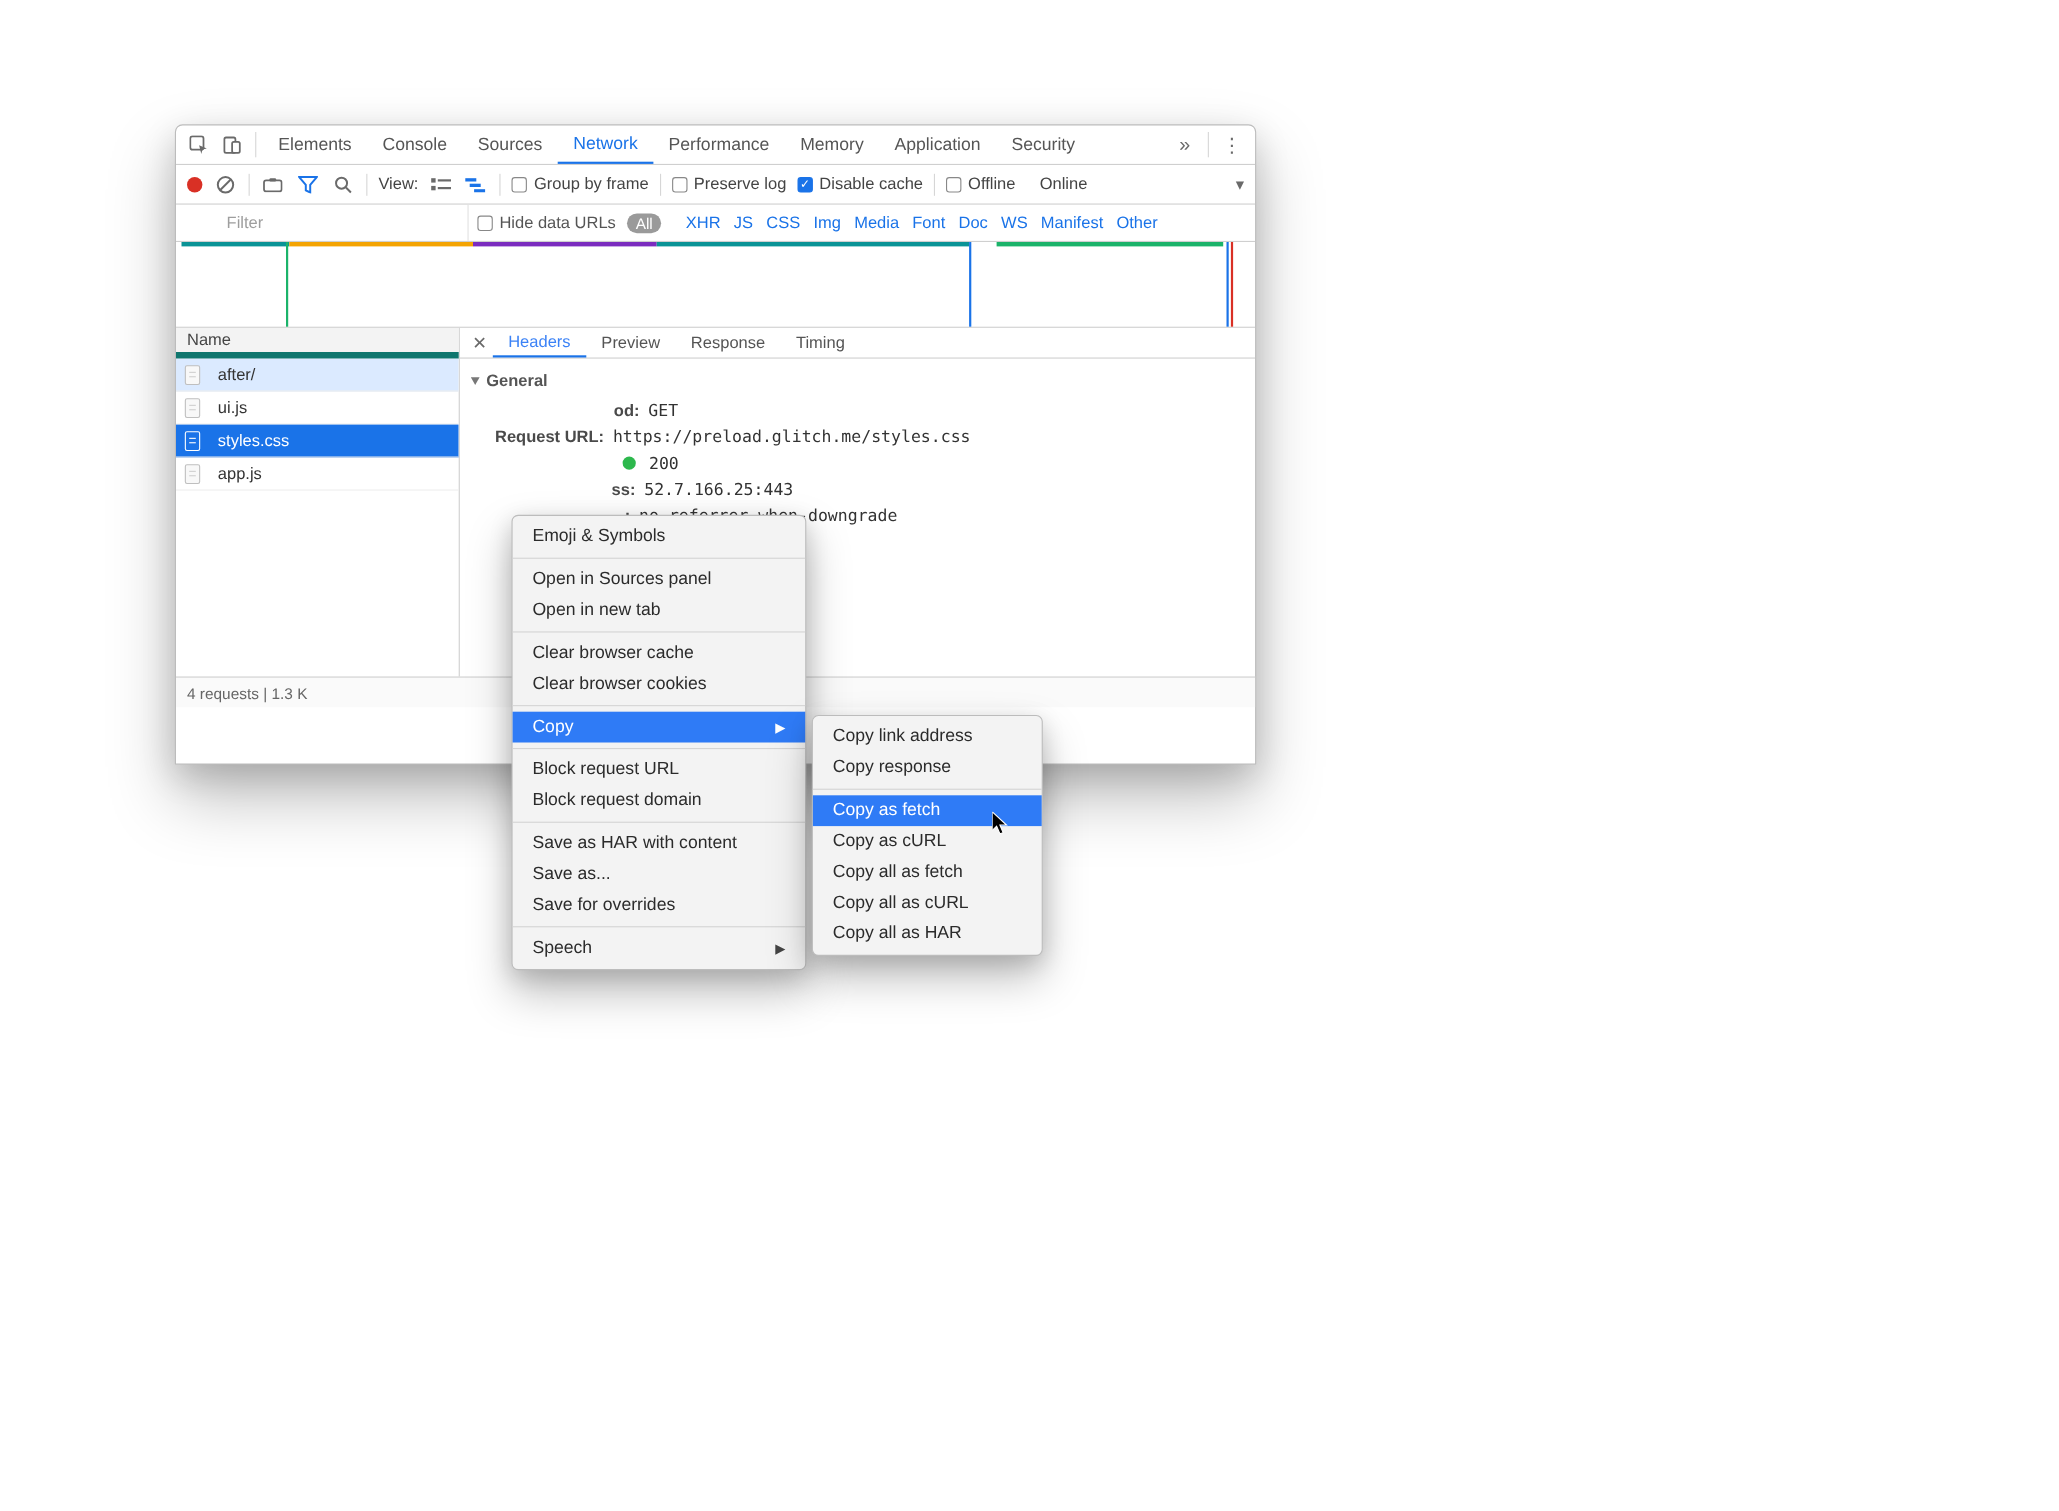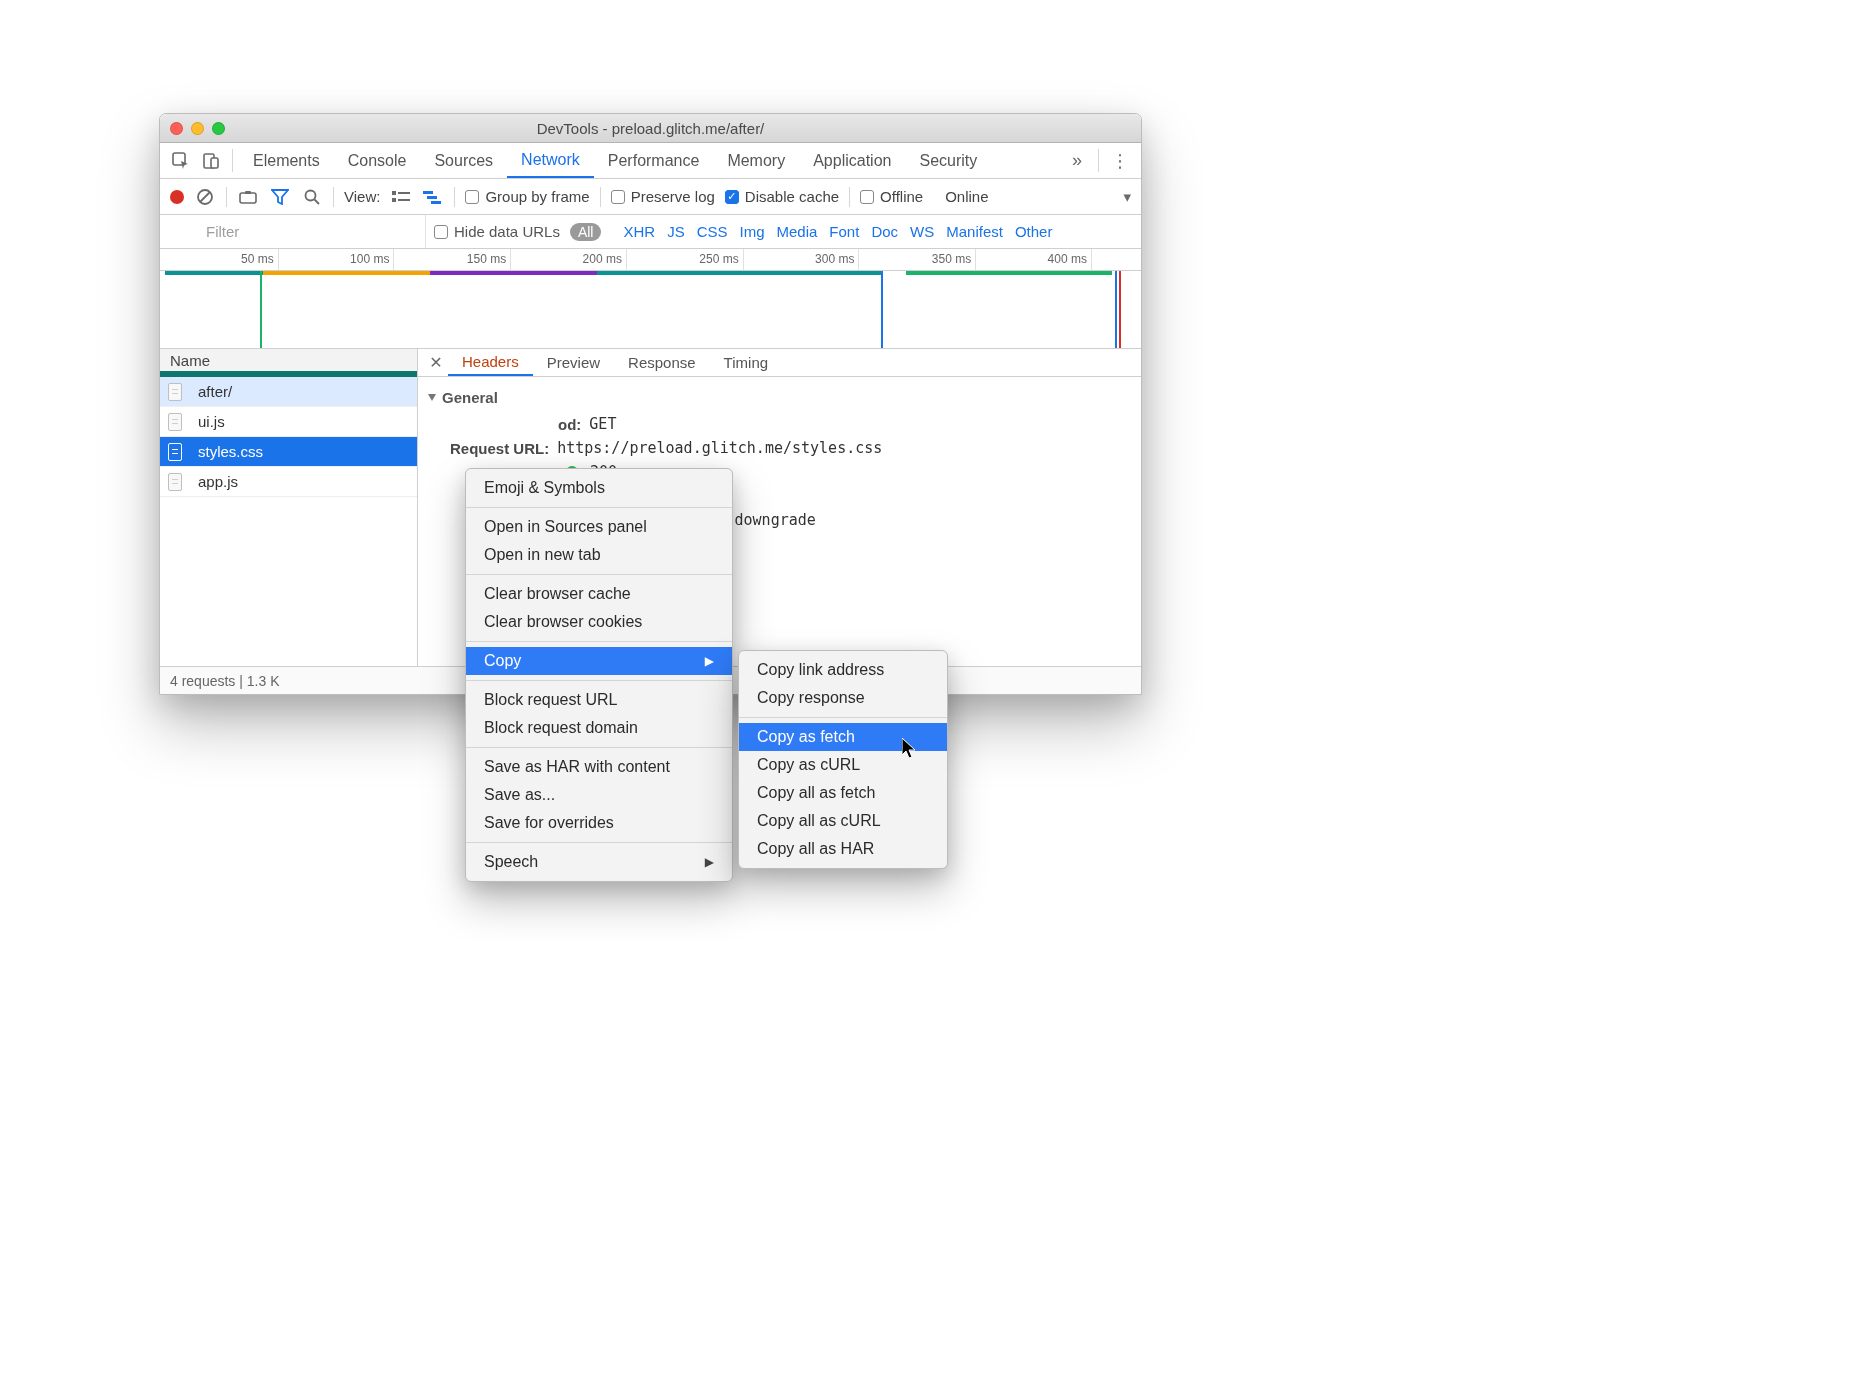--- a/index.html
+++ b/index.html
@@ -128,21 +128,21 @@
     content:""; position:absolute; left:3px; right:3px; height:1px; background:#cfcfcf;
   }
   .file-ico::before { top:5px; } .file-ico::after { top:9px; }
   .req-item.sel-active .file-ico { border-color:#fff; background:transparent; }
   .req-item.sel-active .file-ico::before, .req-item.sel-active .file-ico::after { background:#fff; }
 
   .detail-col { flex:1; display:flex; flex-direction:column; }
   .detail-tabs { height:28px; border-bottom:1px solid #cfcfcf; display:flex; align-items:stretch; padding-left:6px; }
   .detail-tabs .x { width:24px; display:flex; align-items:center; justify-content:center; color:#6a6a6a; font-size:16px; }
   .detail-tabs .dt { padding:0 14px; display:flex; align-items:center; font-size:15px; color:#555; }
-  .detail-tabs .dt.active { border-bottom:2px solid #1a73e8; color:#c2410c; }
+  .detail-tabs .dt.active { border-bottom:2px solid #1a73e8; color:#3b82f6; }
   .detail-body { flex:1; overflow:auto; padding: 8px 10px; font-size:15px; }
   .section-h { color:#555; font-weight:600; display:flex; align-items:center; gap:6px; margin:4px 0 6px; }
   .tri { width:0; height:0; border-left:4px solid transparent; border-right:4px solid transparent; border-top:7px solid #777; }
   .kv { display:flex; gap:8px; padding:3px 0 3px 22px; font-size:15px; align-items:center; }
   .kv .k { font-weight:600; color:#4a4a4a; white-space:nowrap; }
   .kv .v { font-family: Menlo, Consolas, monospace; color:#333; }
   .status-dot { width:12px; height:12px; border-radius:50%; background:#2db84d; display:inline-block; margin-right:4px; }
 
   .status-bar { height:28px; border-top:1px solid #cfcfcf; display:flex; align-items:center; padding:0 10px; font-size:14px; color:#666; background:#fafafa; }
 
@@ -169,28 +169,20 @@
     position:absolute;
     width:16px; height:22px;
     pointer-events:none;
   }
 </style>
 </head>
 <body>
 
 <div class="window">
 
-  <div class="titlebar">
-    <div class="traffic-lights">
-      <div class="tl red"></div>
-      <div class="tl yellow"></div>
-      <div class="tl green"></div>
-    </div>
-    <div class="title-text">DevTools - preload.glitch.me/after/</div>
-  </div>
 
   <div class="tabs-row">
     <div class="icon-btn">
       <svg width="18" height="18" viewBox="0 0 18 18">
           <rect x="1" y="1" width="12" height="12" fill="none" stroke="#6a6a6a" stroke-width="1.6" rx="2"></rect>
           <path d="M9 9 L16 12 L12 13 L11 17 Z" fill="#6a6a6a"></path>
         </svg>
     </div>
     <div class="icon-btn">
       <svg width="18" height="18" viewBox="0 0 18 18">
@@ -285,38 +277,20 @@
     <div class="filter-opts">
       <span class="chk">
         <span class="chkbox"></span>
         <span>Hide data URLs</span>
       </span>
       <span class="pill">All</span>
       <span id="ftype-list"><span class="ftype" style="margin-left: 12px;">XHR</span><span class="ftype" style="margin-left: 12px;">JS</span><span class="ftype" style="margin-left: 12px;">CSS</span><span class="ftype" style="margin-left: 12px;">Img</span><span class="ftype" style="margin-left: 12px;">Media</span><span class="ftype" style="margin-left: 12px;">Font</span><span class="ftype" style="margin-left: 12px;">Doc</span><span class="ftype" style="margin-left: 12px;">WS</span><span class="ftype" style="margin-left: 12px;">Manifest</span><span class="ftype" style="margin-left: 12px;">Other</span></span>
     </div>
   </div>
 
-  <div class="timeline-hdr" id="timeline-hdr">
-      <div class="tick" style="left: 12%;">50 ms</div>
-      <div class="tickline" style="left: 12%;"></div>
-      <div class="tick" style="left: 23.8%;">100 ms</div>
-      <div class="tickline" style="left: 23.8%;"></div>
-      <div class="tick" style="left: 35.7%;">150 ms</div>
-      <div class="tickline" style="left: 35.7%;"></div>
-      <div class="tick" style="left: 47.5%;">200 ms</div>
-      <div class="tickline" style="left: 47.5%;"></div>
-      <div class="tick" style="left: 59.4%;">250 ms</div>
-      <div class="tickline" style="left: 59.4%;"></div>
-      <div class="tick" style="left: 71.2%;">300 ms</div>
-      <div class="tickline" style="left: 71.2%;"></div>
-      <div class="tick" style="left: 83.1%;">350 ms</div>
-      <div class="tickline" style="left: 83.1%;"></div>
-      <div class="tick" style="left: 94.9%;">400 ms</div>
-      <div class="tickline" style="left: 94.9%;"></div>
-    </div>
   <div class="timeline-body" id="timeline-body">
 
     <div class="bar" style="left:0.5%; width:10%; background:#0a9396;"></div>
     <div class="bar" style="left:10.5%; width:17%; background:#f4a402;"></div>
     <div class="bar" style="left:27.5%; width:17%; background:#7b2cbf;"></div>
     <div class="bar" style="left:44.5%; width:29%; background:#0a9396;"></div>
     <div class="bar" style="left:76%; width:21%; background:#1bb36a;"></div>
     <div class="vline" style="left:10.2%; background:#1bb36a;"></div>
     <div class="vline" style="left:73.5%; background:#1a73e8;"></div>
     <div class="vline" style="left:97.3%; background:#1a73e8;"></div>

